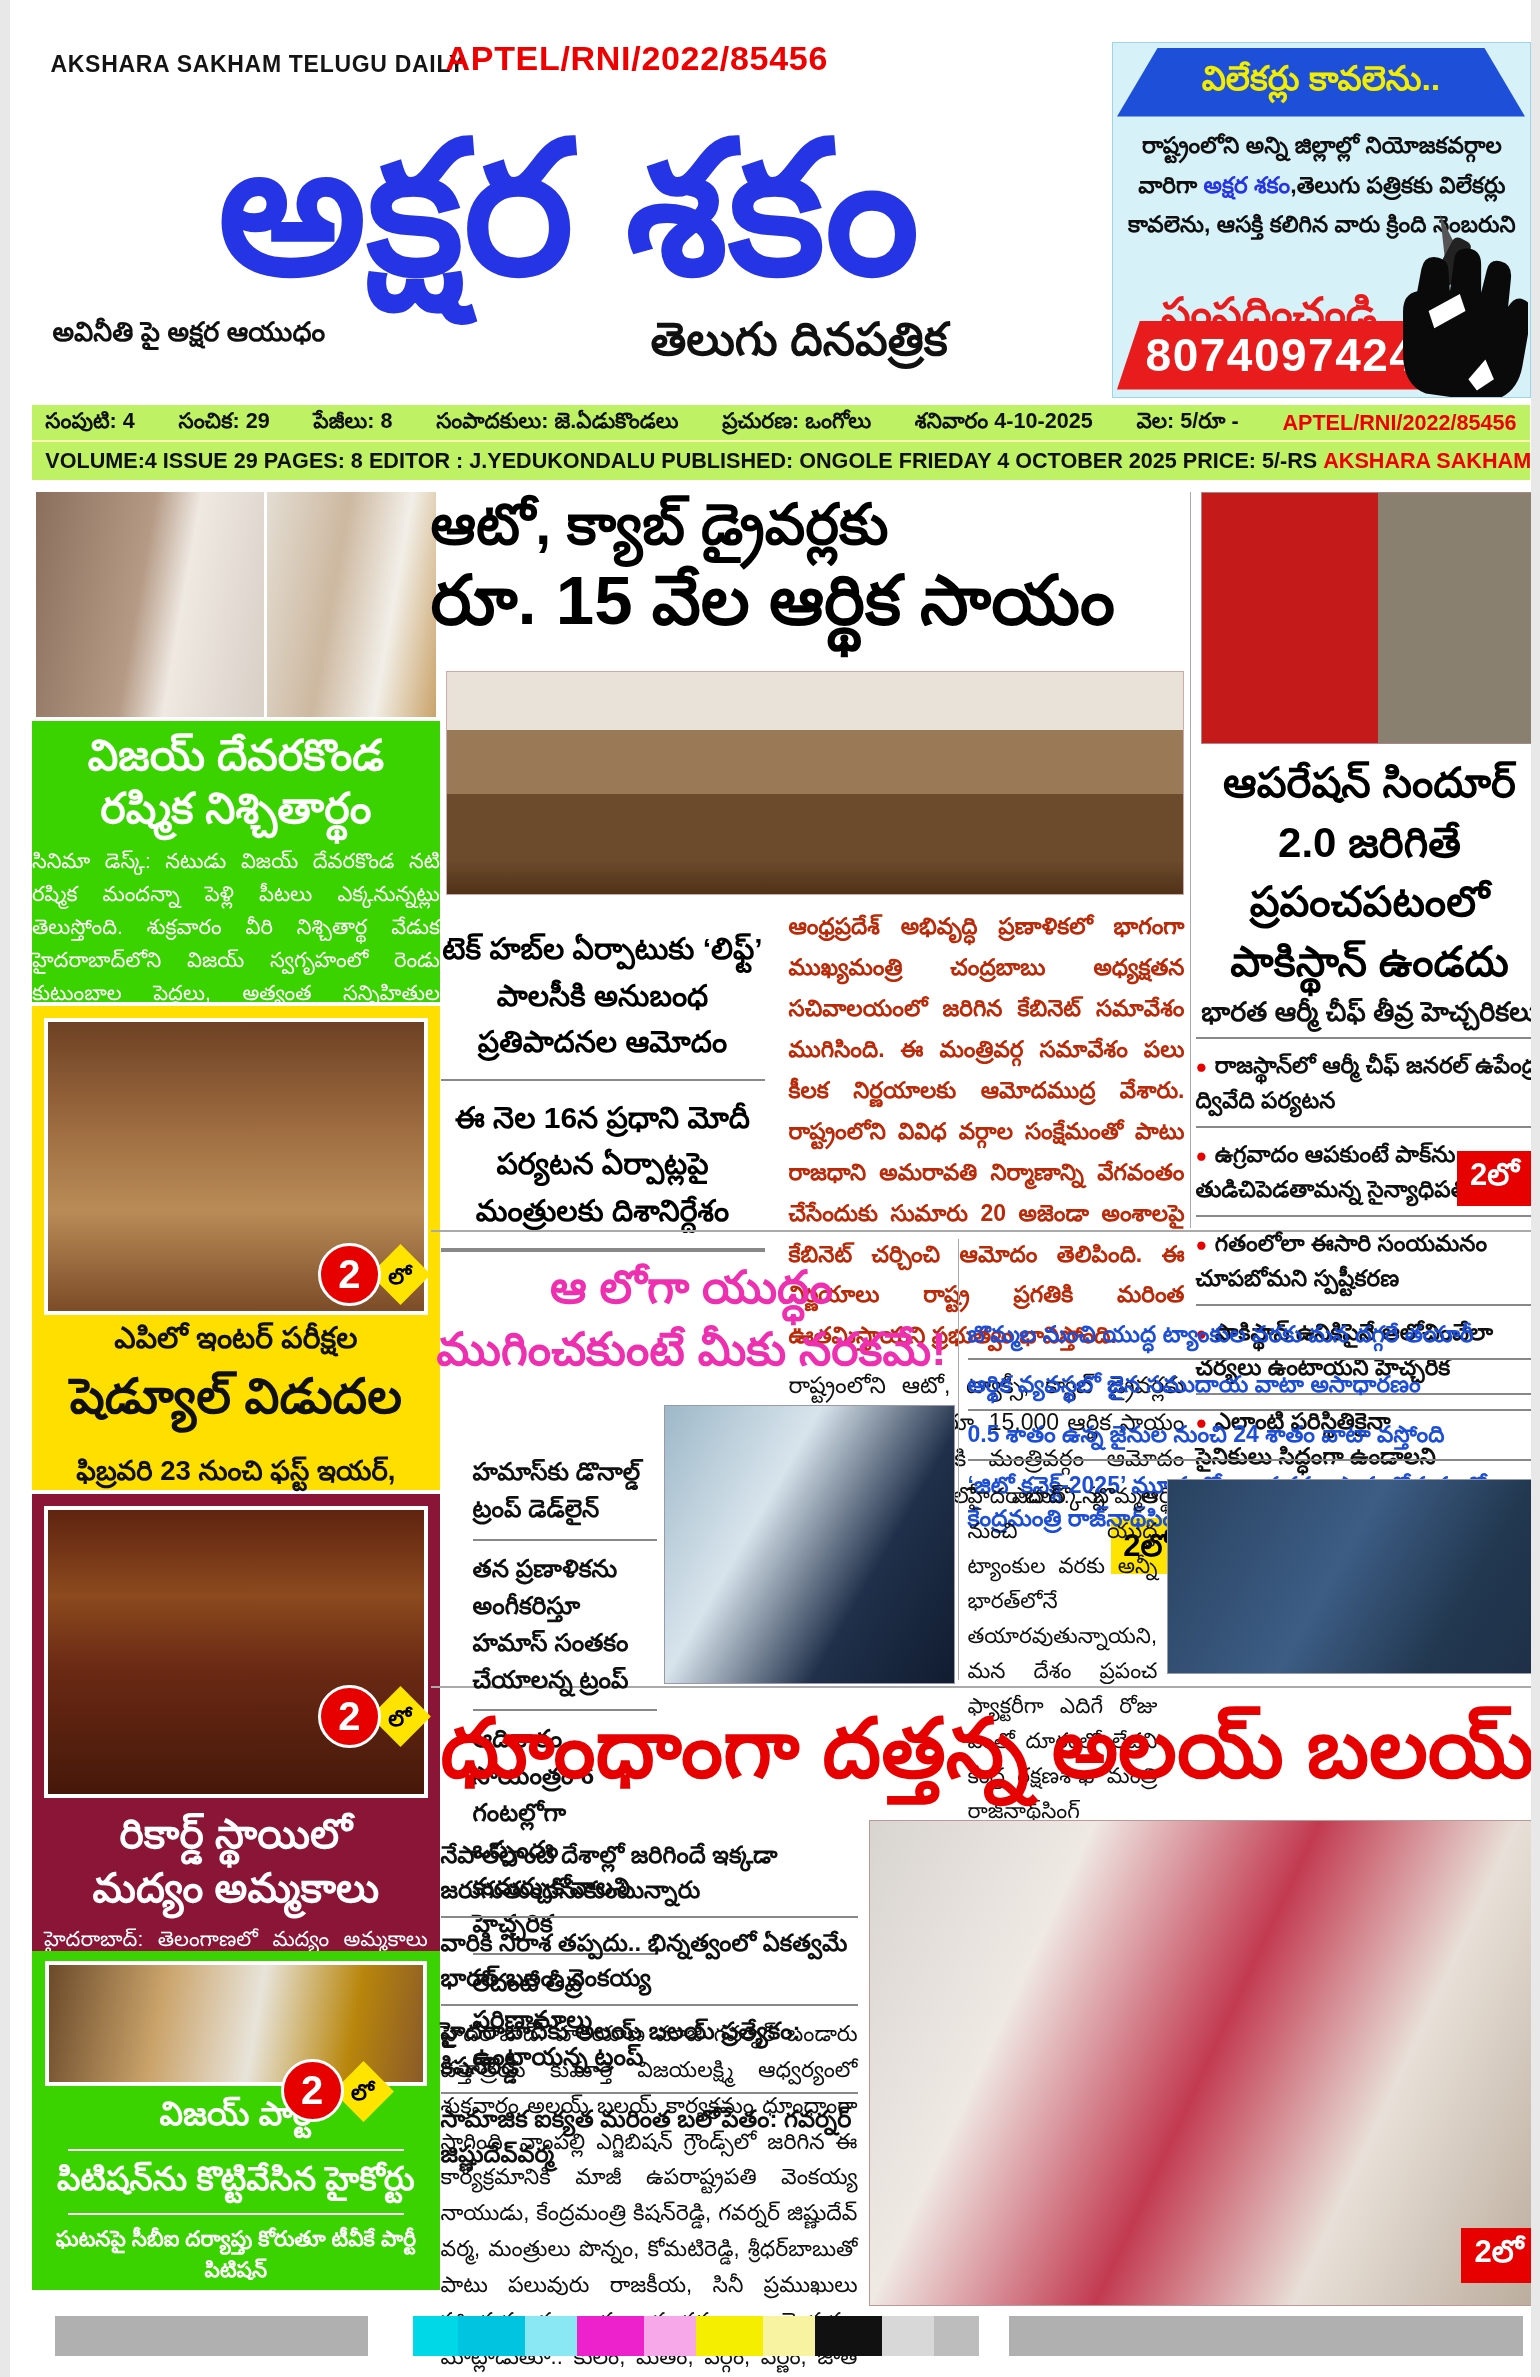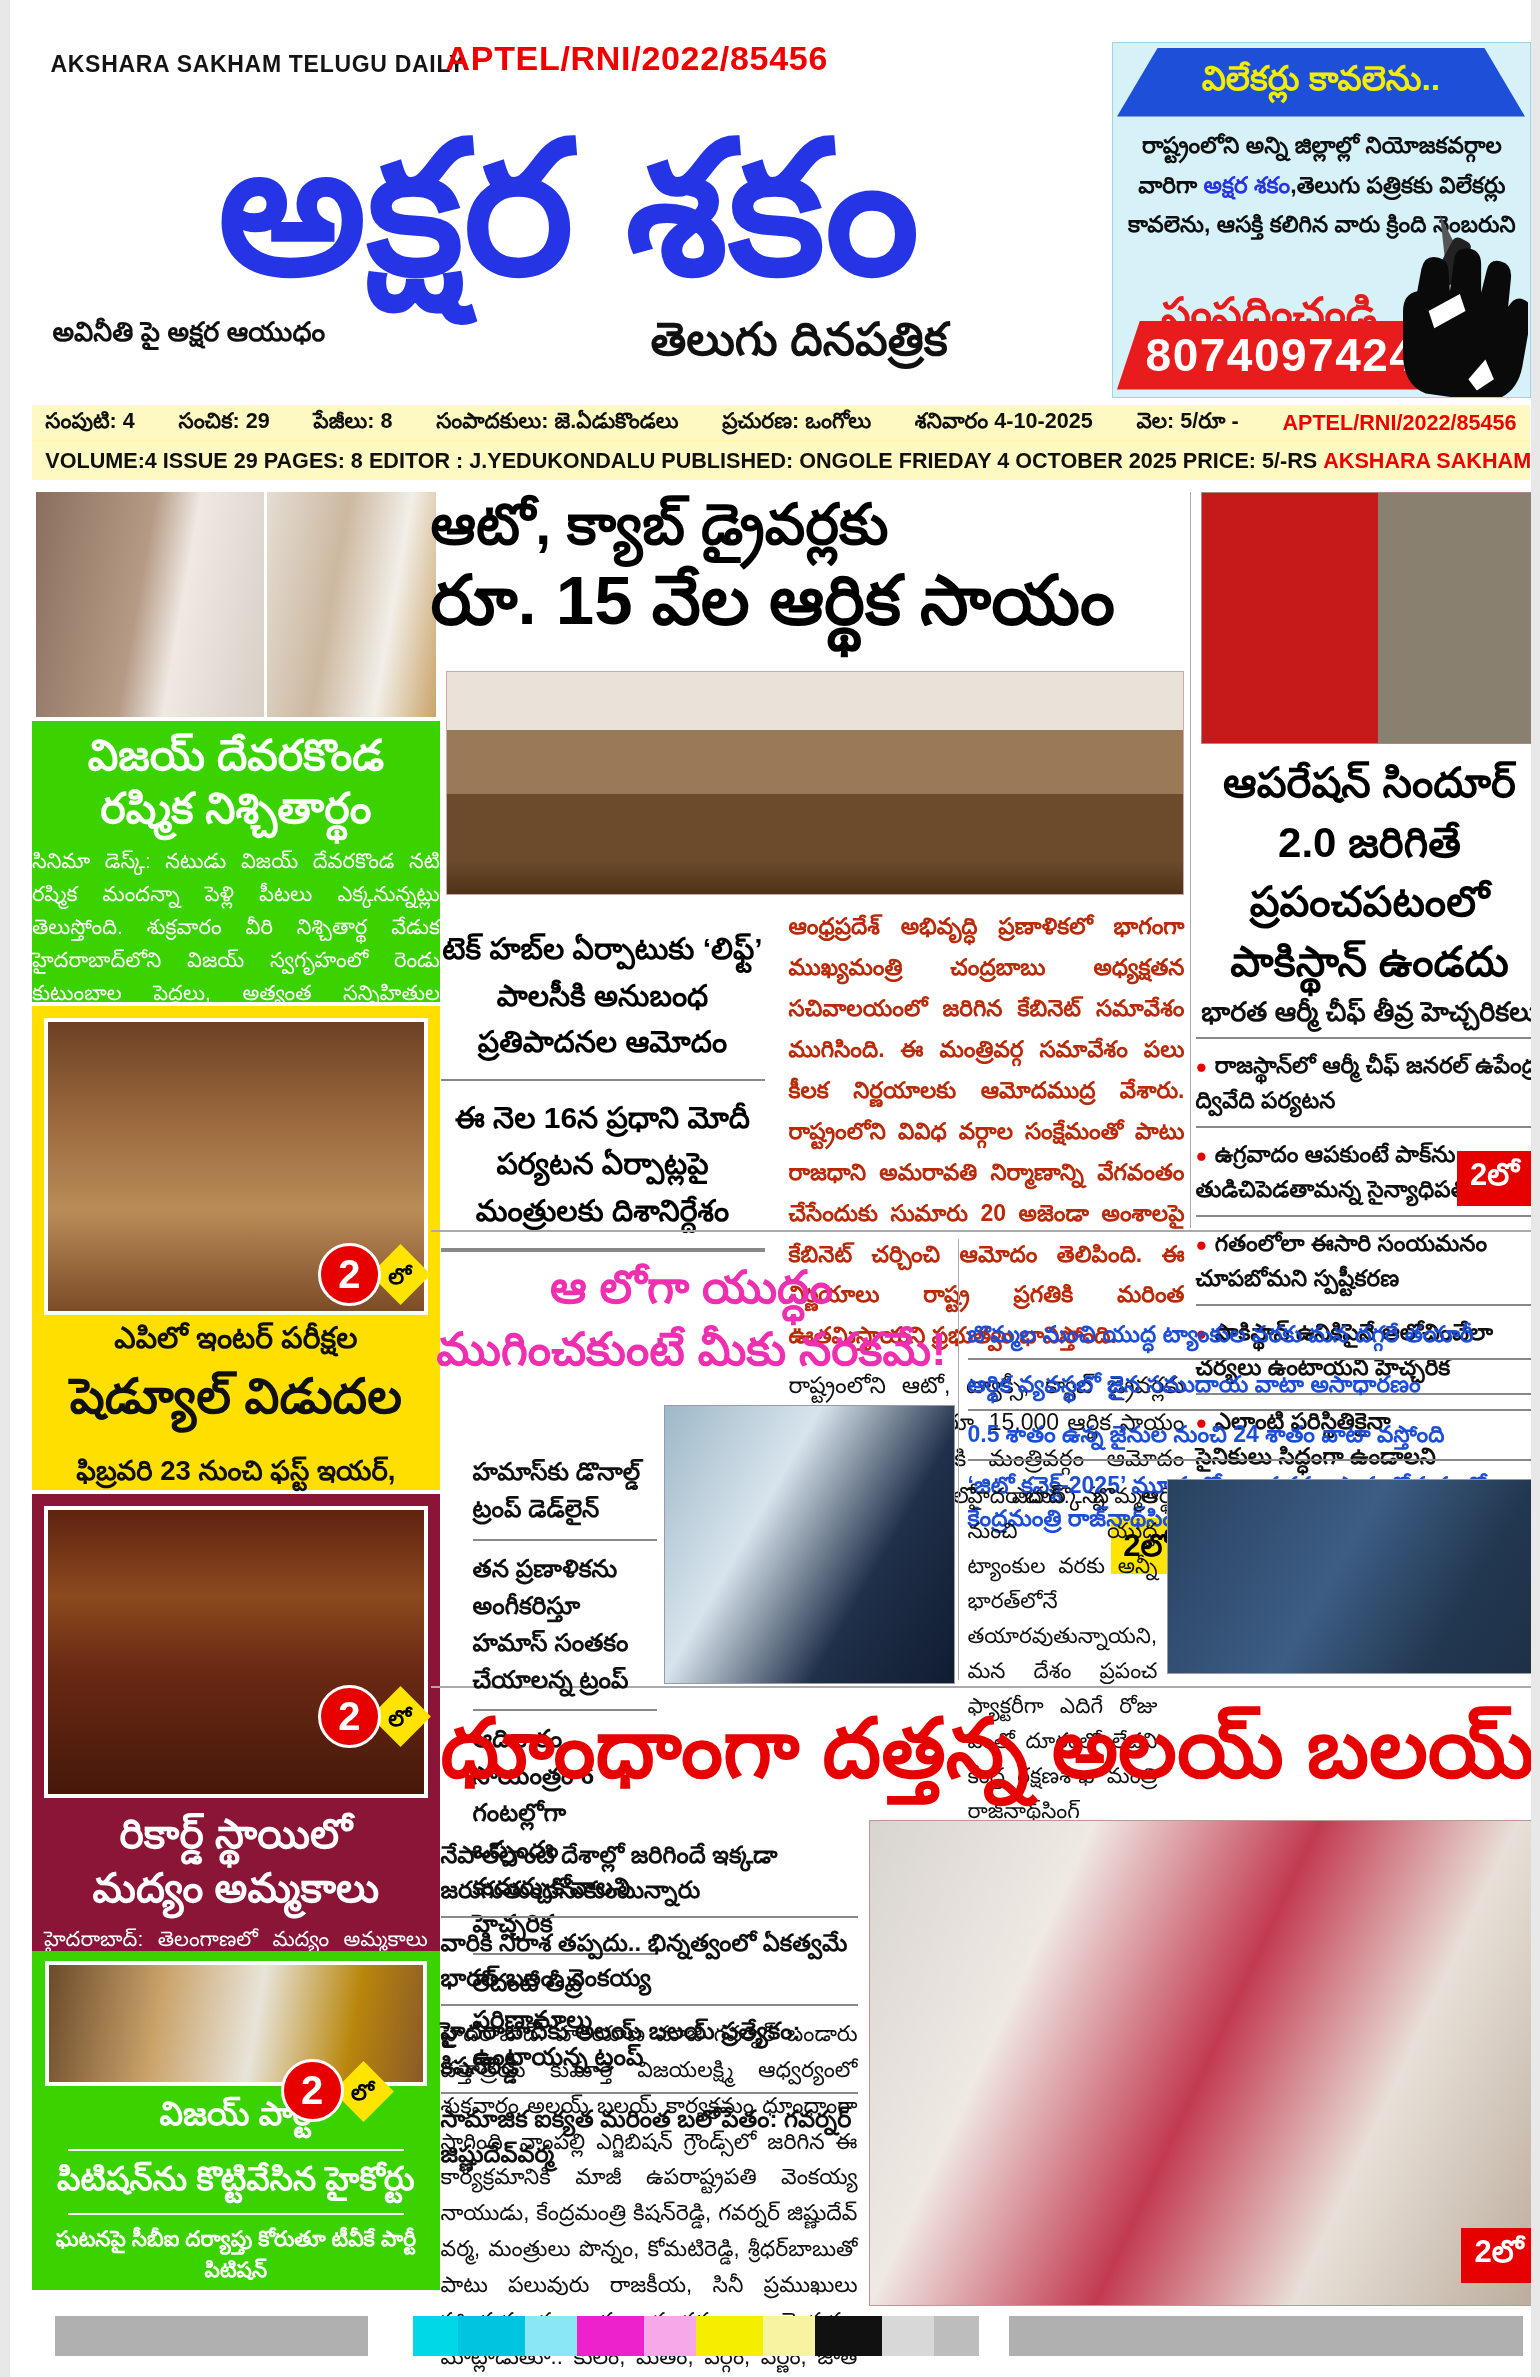--- a/index.html
+++ b/index.html
@@ -22,21 +22,21 @@
   .ad-body { position:absolute; left:10.4px; top:83px; width:398px; height:157px; color:#101010; font-size:23px;
              font-weight:bold; text-align:center; line-height:1.72; }
   .ad-hl { color:#2535e6; }
   .ad-cta { position:absolute; left:0; top:246px; width:313px; text-align:center; color:#e81c1c; font-size:42px; font-weight:bold; }
   .ad-phone { position:absolute; left:4.5px; bottom:7.5px; width:328px; height:69px; background:#e81c1c;
               clip-path:polygon(7% 0,100% 0,96% 100%,0 100%); color:#fff; font-size:46px; font-weight:bold;
               display:flex; align-items:center; justify-content:center; letter-spacing:1.5px; }
   .ad-fist { position:absolute; right:1.5px; bottom:0; width:142px; height:186px; }
 
   
-  .info { left:22.4px; top:405px; width:1498px; height:75px; background:#fef9c3; }
+  .info { left:22.4px; top:405px; width:1498px; height:75px; background:#bef264; }
   .info-row { display:flex; align-items:center; height:37px; padding:0 13.4px; gap:6px; justify-content:space-between; }
   .info-row.r1 { border-bottom:2.2px solid #fff6b0; }
   .info-row span { font-weight:bold; font-size:21.6px; color:#101010; white-space:nowrap; }
   .info-red { color:#ee0000 !important; }
 
   
   .box { left:22.4px; width:408px; }
   .green-bg { background:#3bd300; }
   .photo-frame { border:4.5px solid #fff; }
   .box .headline { color:#fff; font-weight:bold; text-align:center; }

